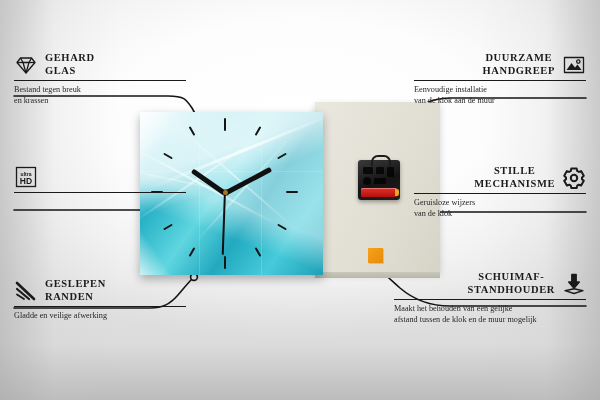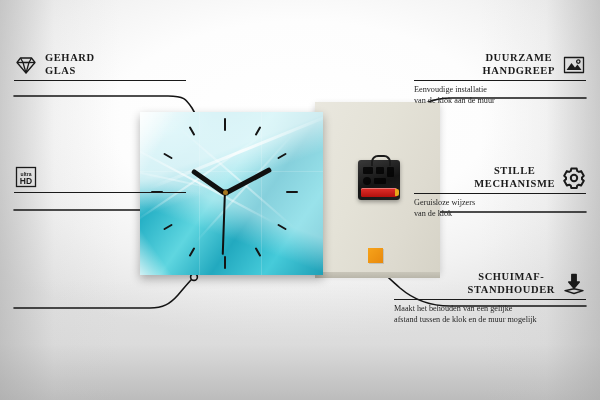--- a/index.html
+++ b/index.html
@@ -170,35 +170,52 @@
           <path d="M3 9.5 H21"></path>
             <path d="M6.5 5 L9 9.5 L12 20"></path>
             <path d="M17.5 5 L15 9.5 L12 20"></path>
           <path d="M9 9.5 H15"></path>
         </svg>
       </span>
       <span class="title">Gehard
 glas</span>
     </div>
     <div class="rule"></div>
+    <div class="sub">Bestand tegen breuk
+en krassen</div>
   </div>
 
   <div class="feat left" style="left:14px;top:165px;">
     <div class="head">
       <span class="ico">
         <svg viewBox="0 0 24 24">
           <rect x="2.5" y="2.5" width="19" height="19" fill="none" stroke="#1a1a1a" stroke-width="1.3"></rect>
           <text x="12" y="10.6" text-anchor="middle" font-family="Liberation Sans, sans-serif" font-size="5" font-weight="bold" fill="#1a1a1a">ultra</text>
           <text x="12" y="19" text-anchor="middle" font-family="Liberation Sans, sans-serif" font-size="8.5" font-weight="bold" fill="#1a1a1a">HD</text>
         </svg>
       </span>
     </div>
     <div class="rule"></div>
   </div>
 
+  <div class="feat left" style="left:14px;top:278px;">
+    <div class="head">
+      <span class="ico">
+        <svg viewBox="0 0 24 24" stroke="#1a1a1a" stroke-linecap="round">
+          <path d="M3 4 L20 20" stroke-width="2.6"></path>
+          <path d="M3 10 L15 20" stroke-width="2.2"></path>
+          <path d="M3 15.5 L10 20" stroke-width="1.8"></path>
+        </svg>
+      </span>
+      <span class="title">Geslepen
+randen</span>
+    </div>
+    <div class="rule"></div>
+    <div class="sub">Gladde en veilige afwerking</div>
+  </div>
 
   <div class="feat right" style="left:414px;top:52px;">
     <div class="head">
       <span class="ico">
         <svg viewBox="0 0 24 24" fill="none" stroke="#1a1a1a" stroke-width="1.3" stroke-linejoin="round">
           <rect x="2.5" y="4.5" width="19" height="15"></rect>
           <path d="M4.5 17 L9.5 10 L13 14.5 L15.5 11.5 L19.5 17 Z" fill="#1a1a1a" stroke="none"></path>
           <circle cx="16.3" cy="8.6" r="1.7"></circle>
         </svg>
       </span>

